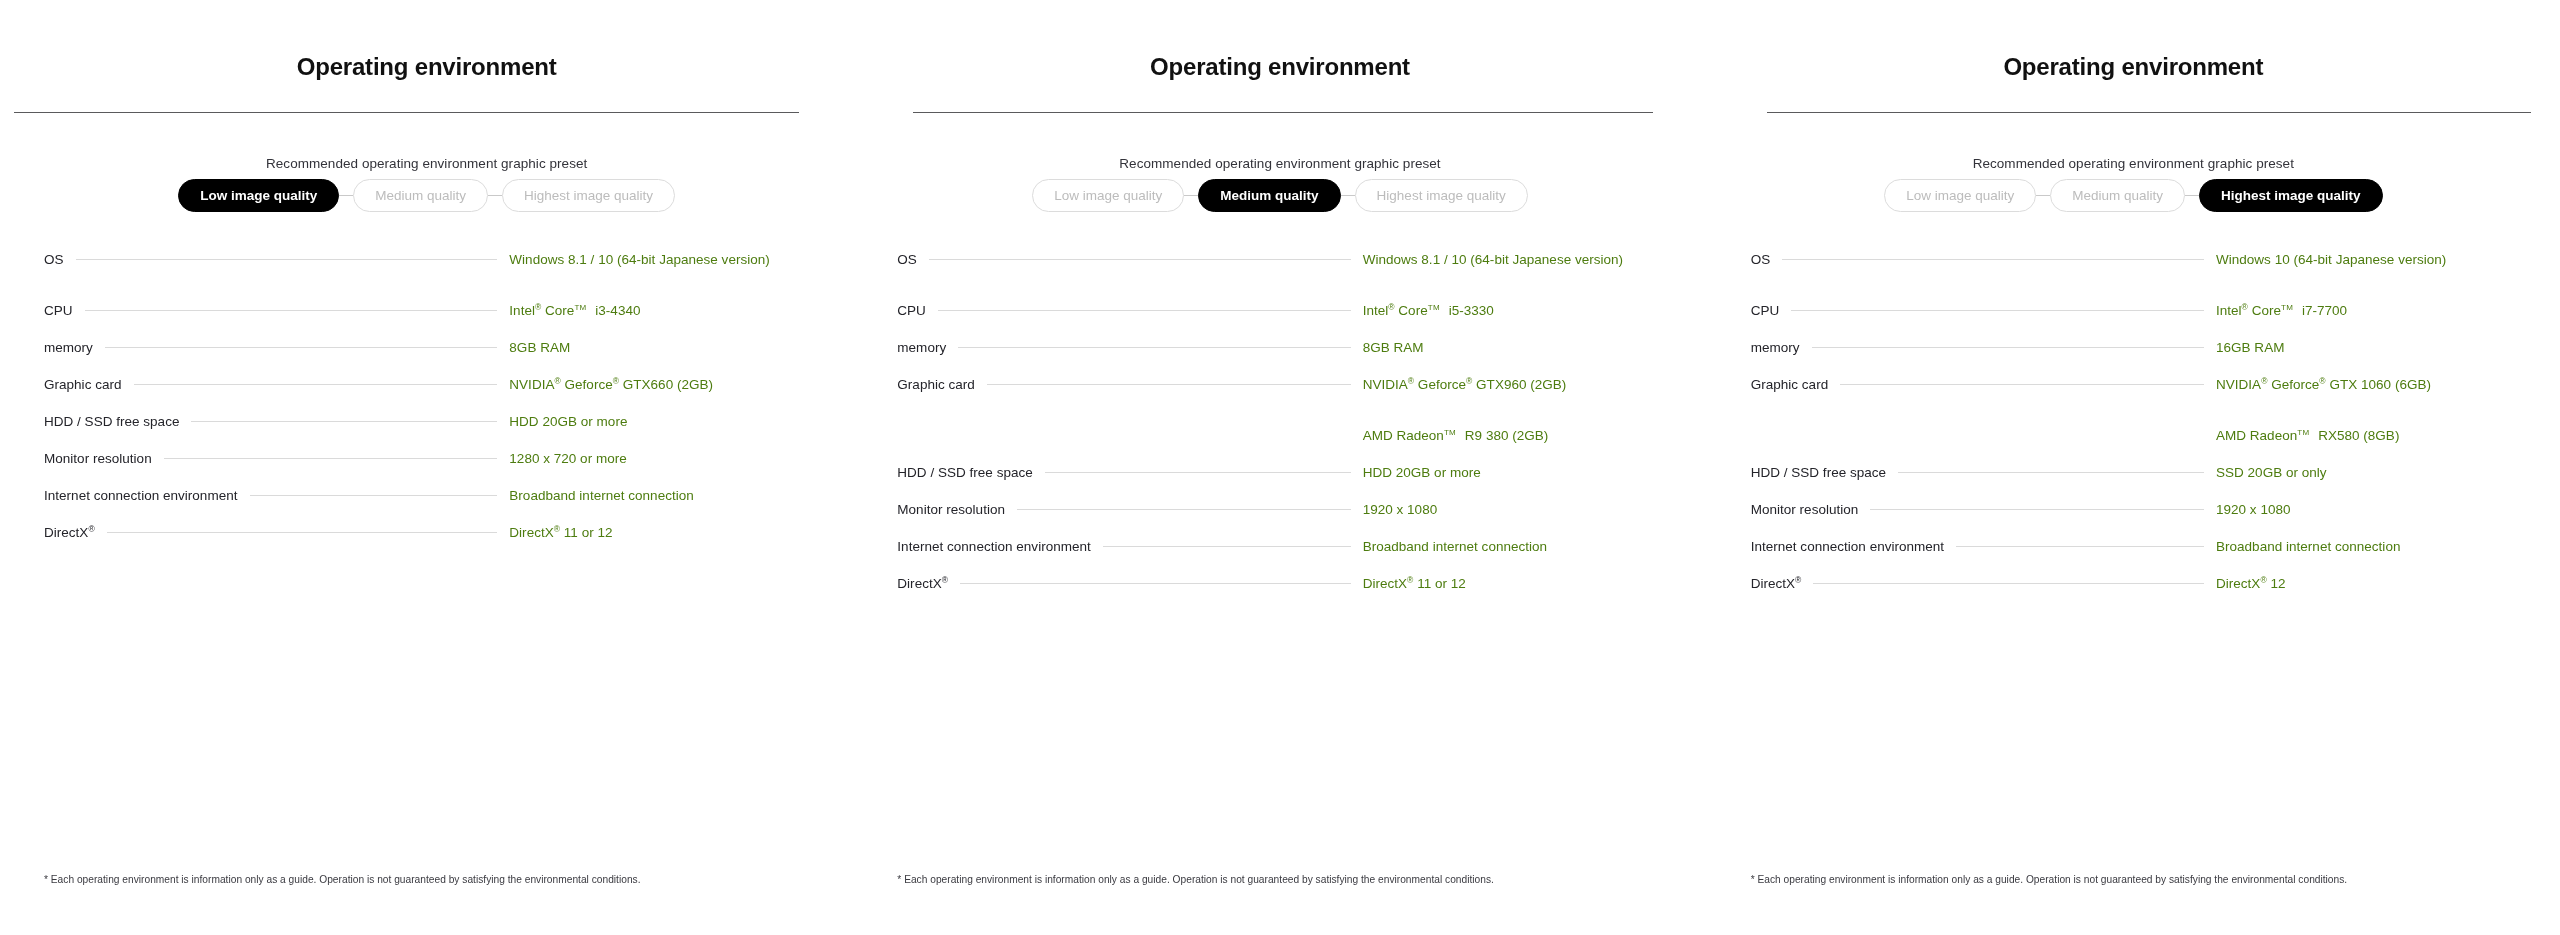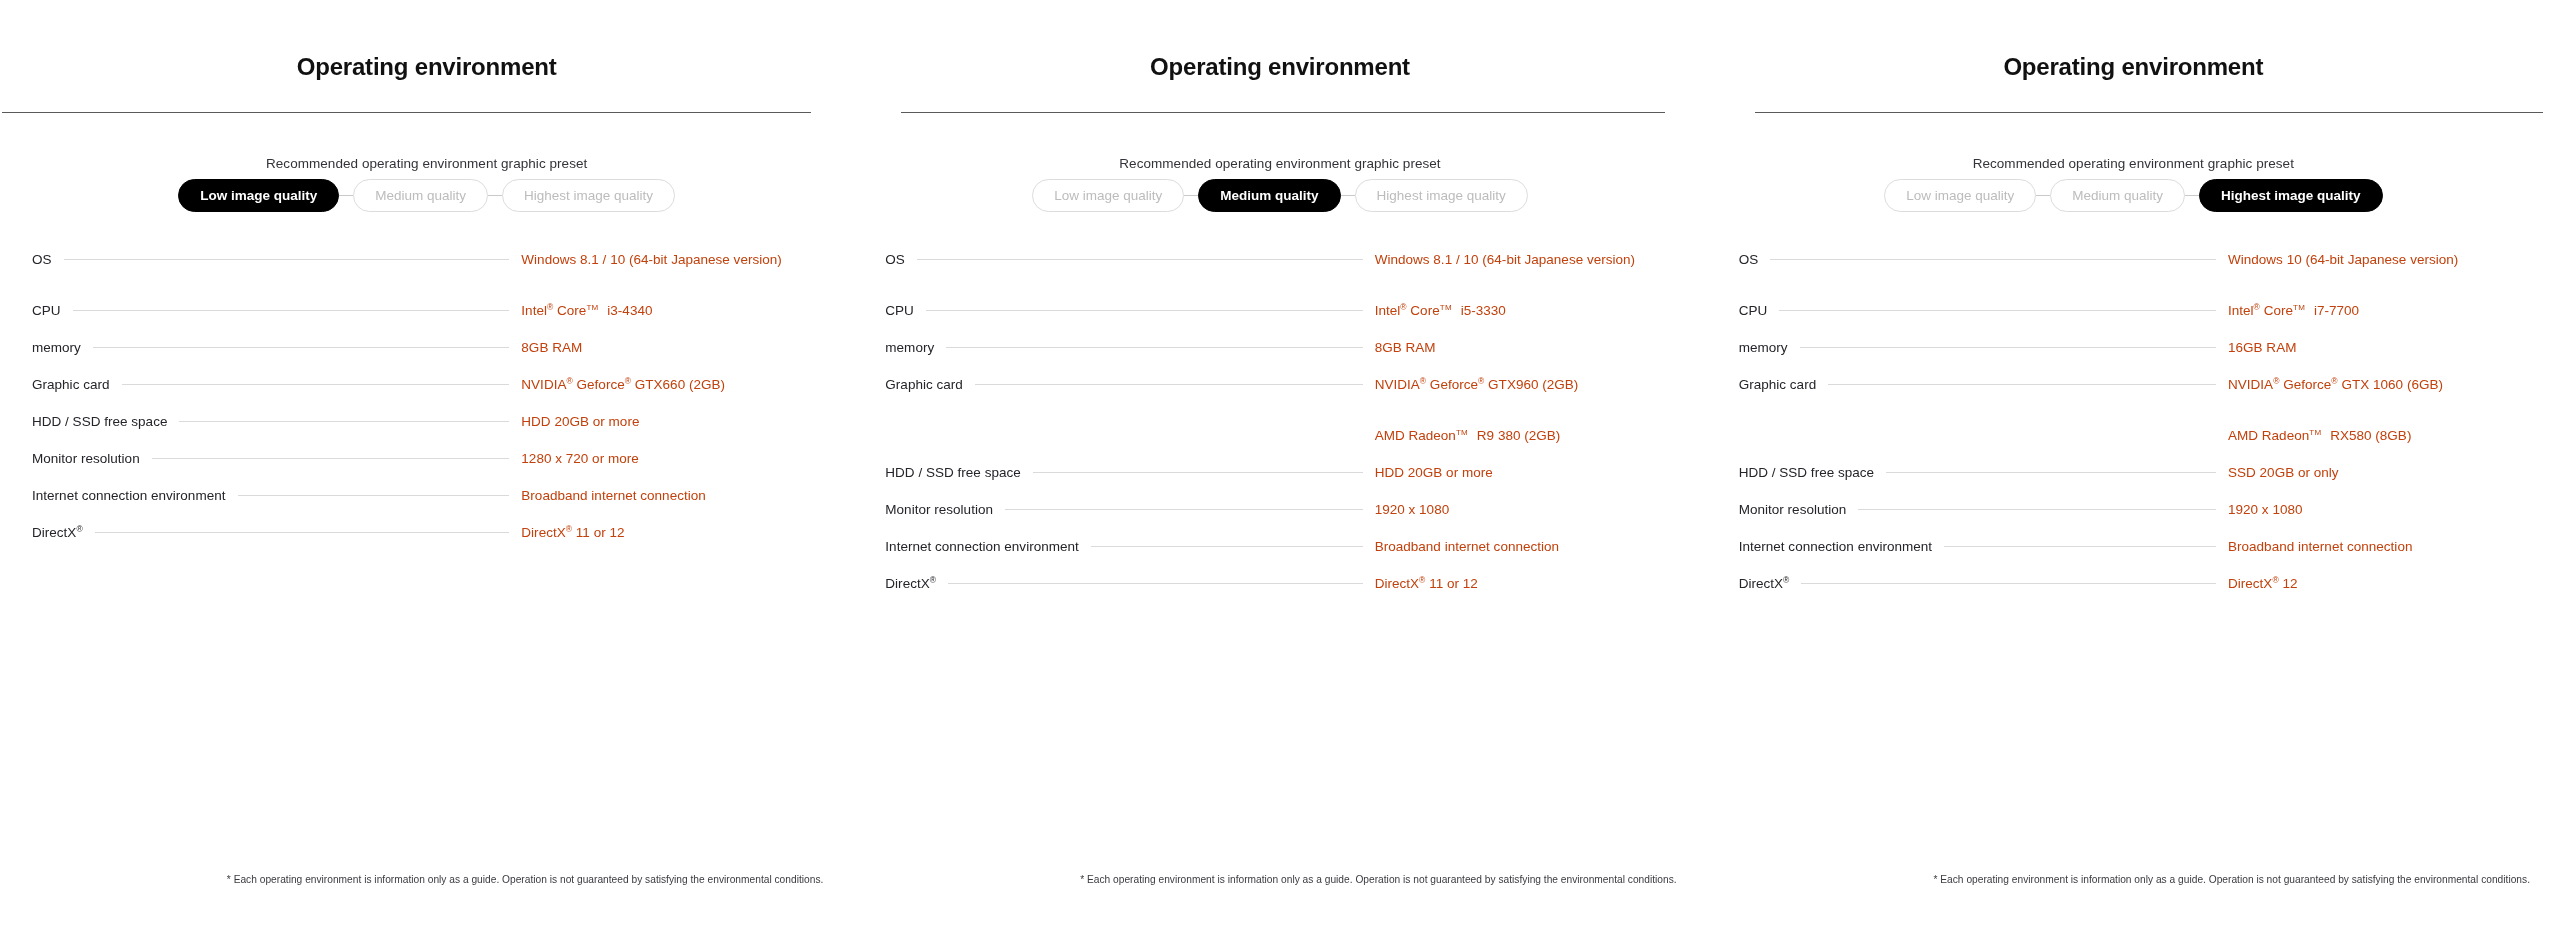--- a/index.html
+++ b/index.html
@@ -17,21 +17,21 @@
     width: 2560px;
     height: 935px;
     display: flex;
     position: relative;
   }
 
   .panel {
     width: 853.33px;
     height: 935px;
     position: relative;
-    padding: 0 32px;
+    padding: 0 44px;
   }
 
   
   .panel-title {
     text-align: center;
     font-size: 24px;
     font-weight: bold;
     letter-spacing: -0.2px;
     color: #111111;
     margin-top: 55px;
@@ -126,21 +126,21 @@
     background: #dadada;
     margin: 0 12px;
     position: relative;
     top: -4px;
     min-width: 10px;
   }
   .spec-leader.hidden { background: transparent; }
 
   .spec-value {
     font-size: 13.5px;
-    color: #c2410c;
+    color: #4d7c0f;
     white-space: nowrap;
     flex: none;
     letter-spacing: 0.02px;
   }
 
   
   .panel-1 .spec-value { width: 300px; }
   .panel-2 .spec-value { width: 300px; }
   .panel-3 .spec-value { width: 300px; }
 
@@ -156,23 +156,23 @@
     vertical-align: super;
     line-height: 0;
     letter-spacing: 0.3px;
     margin-right: 5px;
   }
 
   
   .footnote {
     position: absolute;
     bottom: 45px;
-    left: 12px;
+    left: 44px;
     right: 30px;
-    text-align: right;
+    text-align: left;
     font-size: 10.2px;
     line-height: 1.85;
     color: #3a3a40;
     letter-spacing: 0.01px;
   }
 </style>
 </head>
 <body>
 
 <div class="page">

